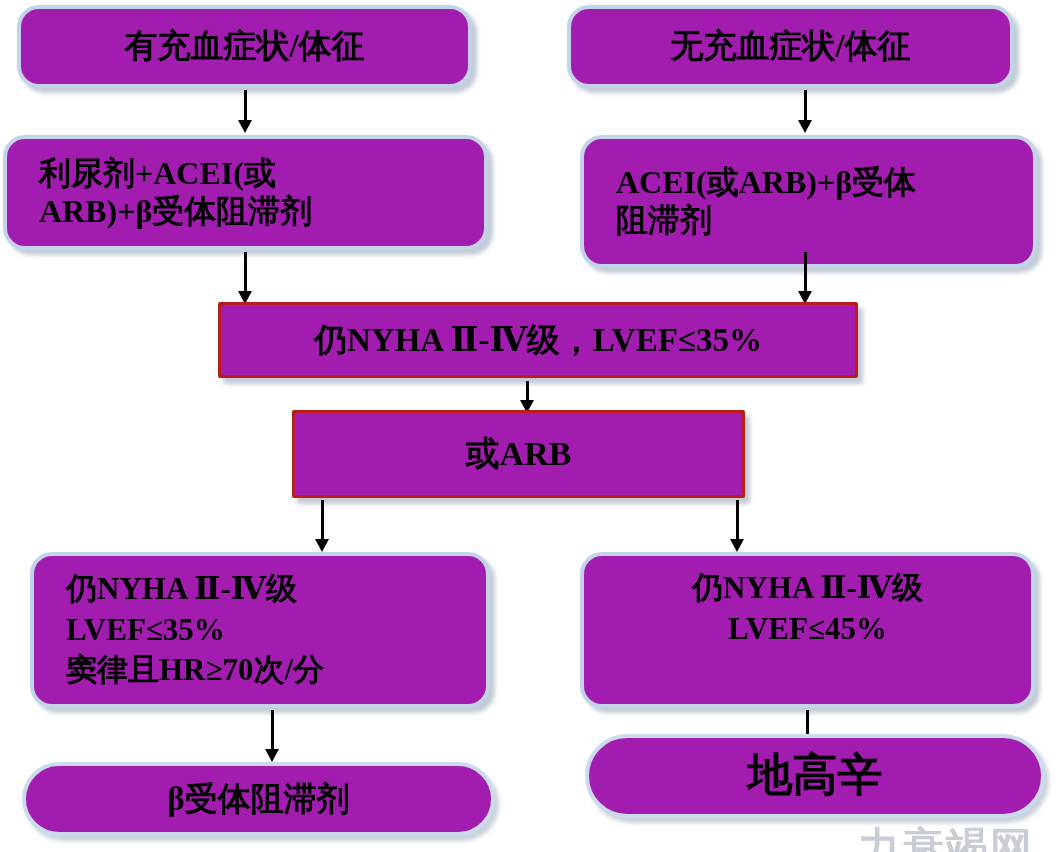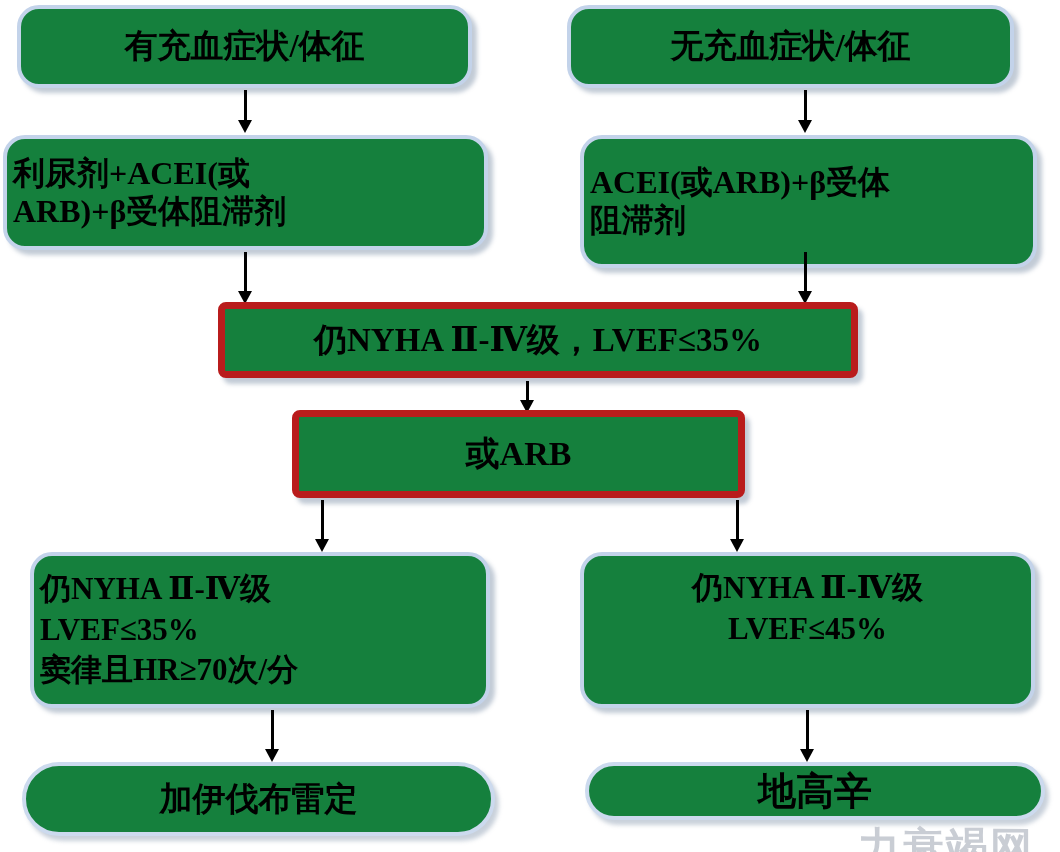--- a/index.html
+++ b/index.html
@@ -16,51 +16,51 @@
     width: 1060px;
     height: 852px;
     background: #ffffff;
     overflow: hidden;
   }
 
   
   .node {
     position: absolute;
     box-sizing: border-box;
-    background: #15803d;
+    background: #a21caf;
     display: flex;
     align-items: center;
     color: #000000;
     line-height: 1.18;
     font-weight: bold;
     white-space: pre-line;
   }
 
   
   .rounded {
     border: 4px solid #c3d3ea;
     border-radius: 22px;
     box-shadow: 5px 5px 4px rgba(120,140,165,0.45);
   }
 
   
   .rect {
-    border: 7px solid #b91c1c;
-    border-radius: 8px;
+    border: 3px solid #b91c1c;
+    border-radius: 2px;
     box-shadow: 5px 6px 4px rgba(120,140,165,0.45);
   }
 
   
   .stadium {
     border: 4px solid #ccdaee;
     border-radius: 999px;
     box-shadow: 4px 5px 4px rgba(120,140,165,0.40);
   }
 
-  .pad-l  { padding-left: 6px;  justify-content: flex-start; }
+  .pad-l  { padding-left: 32px;  justify-content: flex-start; }
   .pad-c  { padding: 0 14px;     justify-content: center; text-align: center; }
 
   
   .conn {
     position: absolute;
   }
   .conn .shaft {
     position: absolute;
     left: 0;
     top: 0;
@@ -153,19 +153,19 @@
   <div class="conn" style="left:271px; top:710px; width:3px; height:52px;">
     <div class="shaft" style="height:40px;"></div>
     <div class="head" style="top:39px;"></div>
   </div>
 
   <div class="conn" style="left:806px; top:710px; width:3px; height:52px;">
     <div class="shaft" style="height:40px;"></div>
     <div class="head" style="top:39px;"></div>
   </div>
 
-  <div class="node stadium pad-c" style="left:22px; top:762px; width:473px; height:74px; font-size:33px;">加伊伐布雷定</div>
+  <div class="node stadium pad-c" style="left:22px; top:762px; width:473px; height:74px; font-size:33px;">β受体阻滞剂</div>
 
-  <div class="node stadium pad-c" style="left:585px; top:762px; width:460px; height:58px; font-size:38px;">地高辛</div>
+  <div class="node stadium pad-c" style="left:585px; top:734px; width:460px; height:84px; font-size:45px;">地高辛</div>
 
   <div id="watermark" style="left:858px; top:820px; font-size:42px;">力衰竭网</div>
 
 </div>
 
 </body></html>

